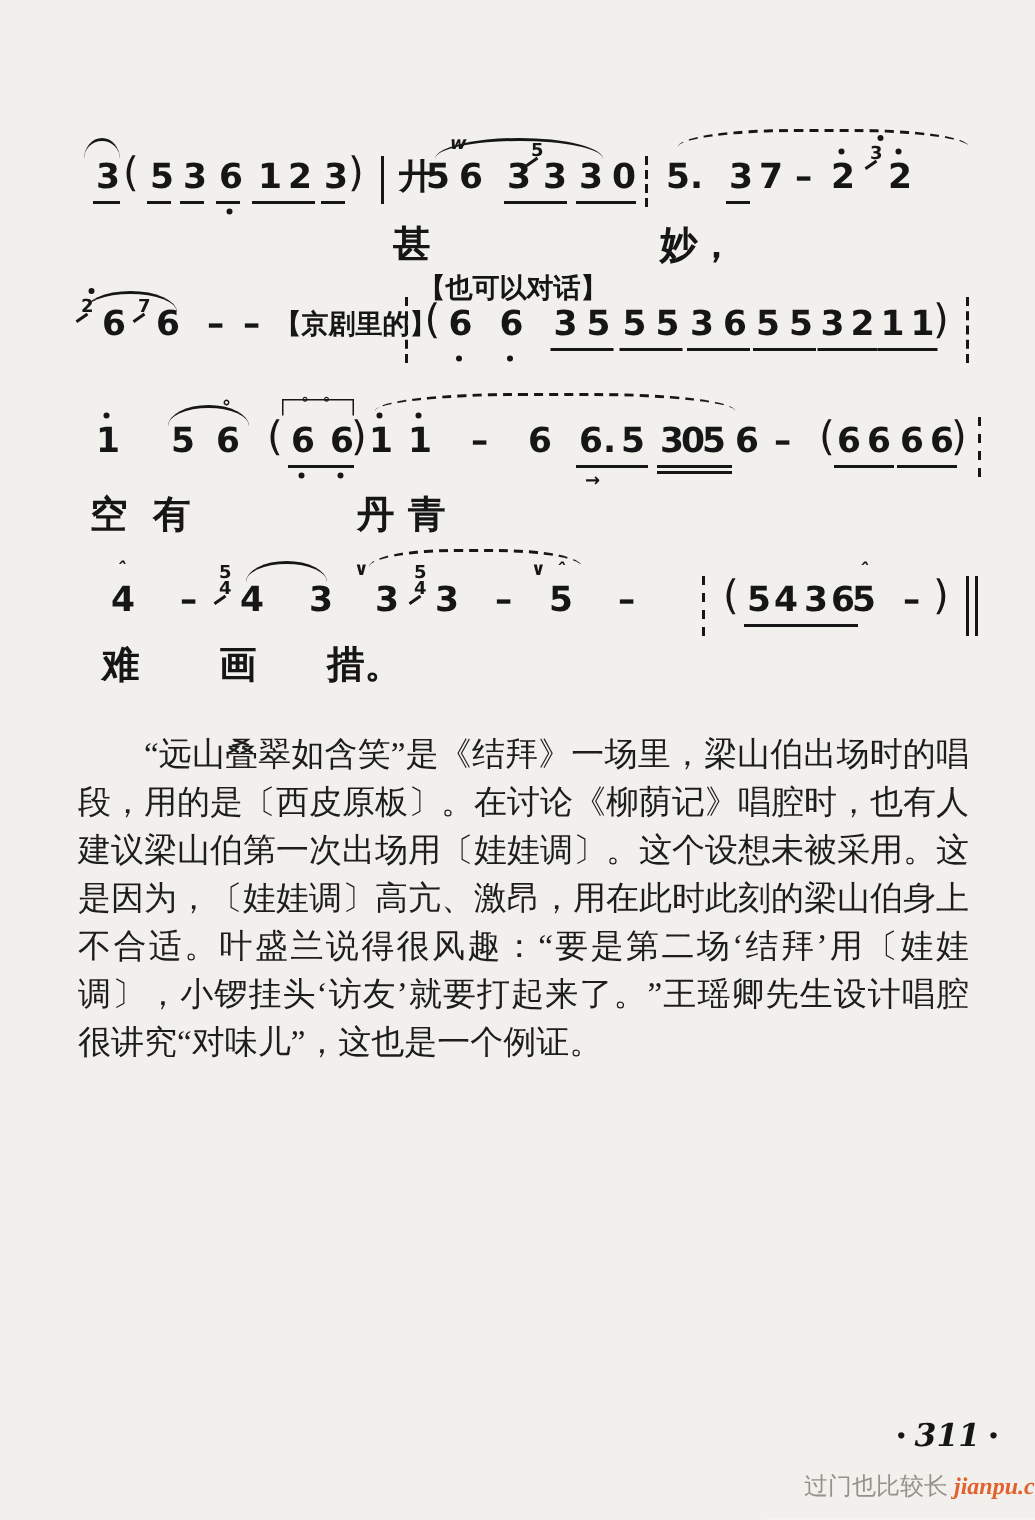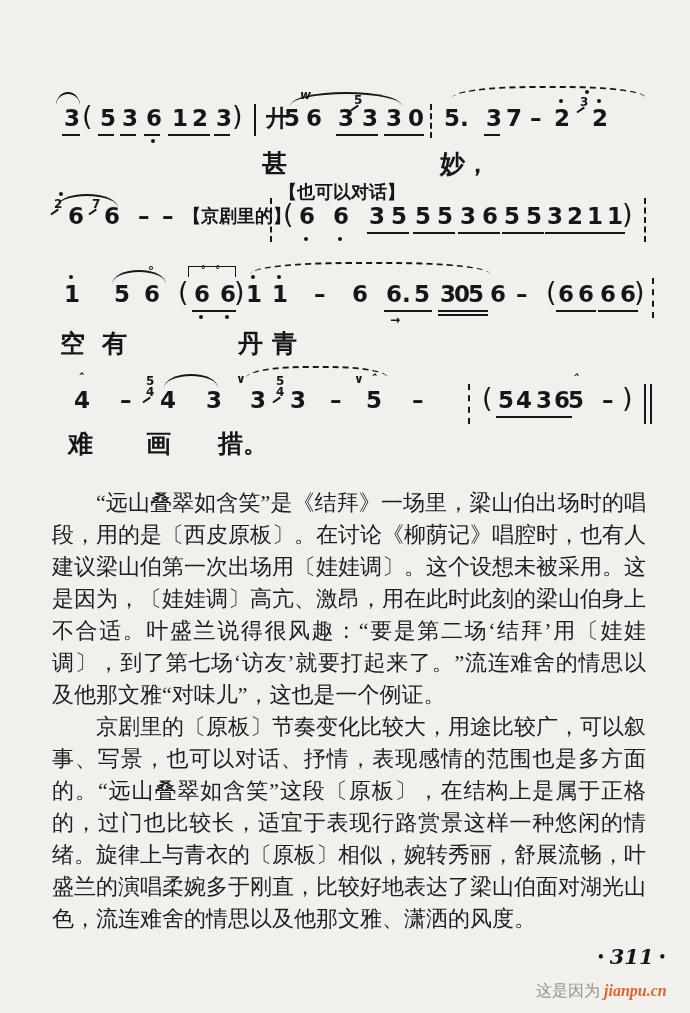--- a/index.html
+++ b/index.html
@@ -199,21 +199,20 @@
       <div class="sc-n" style="left: 568px; top: 388px;">5</div>
       <div class="sc-n" style="left: 602px; top: 388px;">–</div>
       <div class="sc-par" style="left: 622px; top: 388px;">)</div>
       <div class="sc-dbl" style="left: 644px; top: 384px; height: 40px;"></div>
       <div class="sc-lyr" style="left: 68px; top: 430px;">难</div>
       <div class="sc-lyr" style="left: 146px; top: 430px;">画</div>
       <div class="sc-lyr" style="left: 218px; top: 430px;">措。</div>
     </div>
 
   <div class="bodytext">
-    <p>“远山叠翠如含笑”是《结拜》一场里，梁山伯出场时的唱段，用的是〔西皮原板〕。在讨论《柳荫记》唱腔时，也有人建议梁山伯第一次出场用〔娃娃调〕。这个设想未被采用。这是因为，〔娃娃调〕高亢、激昂，用在此时此刻的梁山伯身上不合适。叶盛兰说得很风趣：“要是第二场‘结拜’用〔娃娃调〕，到了第七场‘访友’就要打起来了。”流连难舍的情思以及他那文雅“对味儿”，这也是一个例证。</p>
-    <p>京剧里的〔原板〕节奏变化比较大，用途比较广，可以叙事、写景，也可以对话、抒情，表现感情的范围也是多方面的。“远山叠翠如含笑”这段〔原板〕，在结构上是属于正格的，过门也比较长，适宜于表现行路赏景这样一种悠闲的情绪。旋律上与青衣的〔原板〕相似，婉转秀丽，舒展流畅，叶盛兰的演唱柔婉多于刚直，比较好地表达了梁山伯面对湖光山色，流连难舍的情思以及他那文雅、潇洒的风度。</p>
+    <p>“远山叠翠如含笑”是《结拜》一场里，梁山伯出场时的唱段，用的是〔西皮原板〕。在讨论《柳荫记》唱腔时，也有人建议梁山伯第一次出场用〔娃娃调〕。这个设想未被采用。这是因为，〔娃娃调〕高亢、激昂，用在此时此刻的梁山伯身上不合适。叶盛兰说得很风趣：“要是第二场‘结拜’用〔娃娃调〕，小锣挂头‘访友’就要打起来了。”王瑶卿先生设计唱腔很讲究“对味儿”，这也是一个例证。</p>
   </div>
 
   <div class="pagenum"><span class="dot">•</span><span>311</span><span class="dot">•</span></div>
 
-  <div class="watermark"><span class="wm-name">这是因为</span><span class="wm-url">jianpu.cn</span></div>
+  <div class="watermark"><span class="wm-name">过门也比较长</span><span class="wm-url">jianpu.cn</span></div>
 
 </div>
 
 </body></html>

